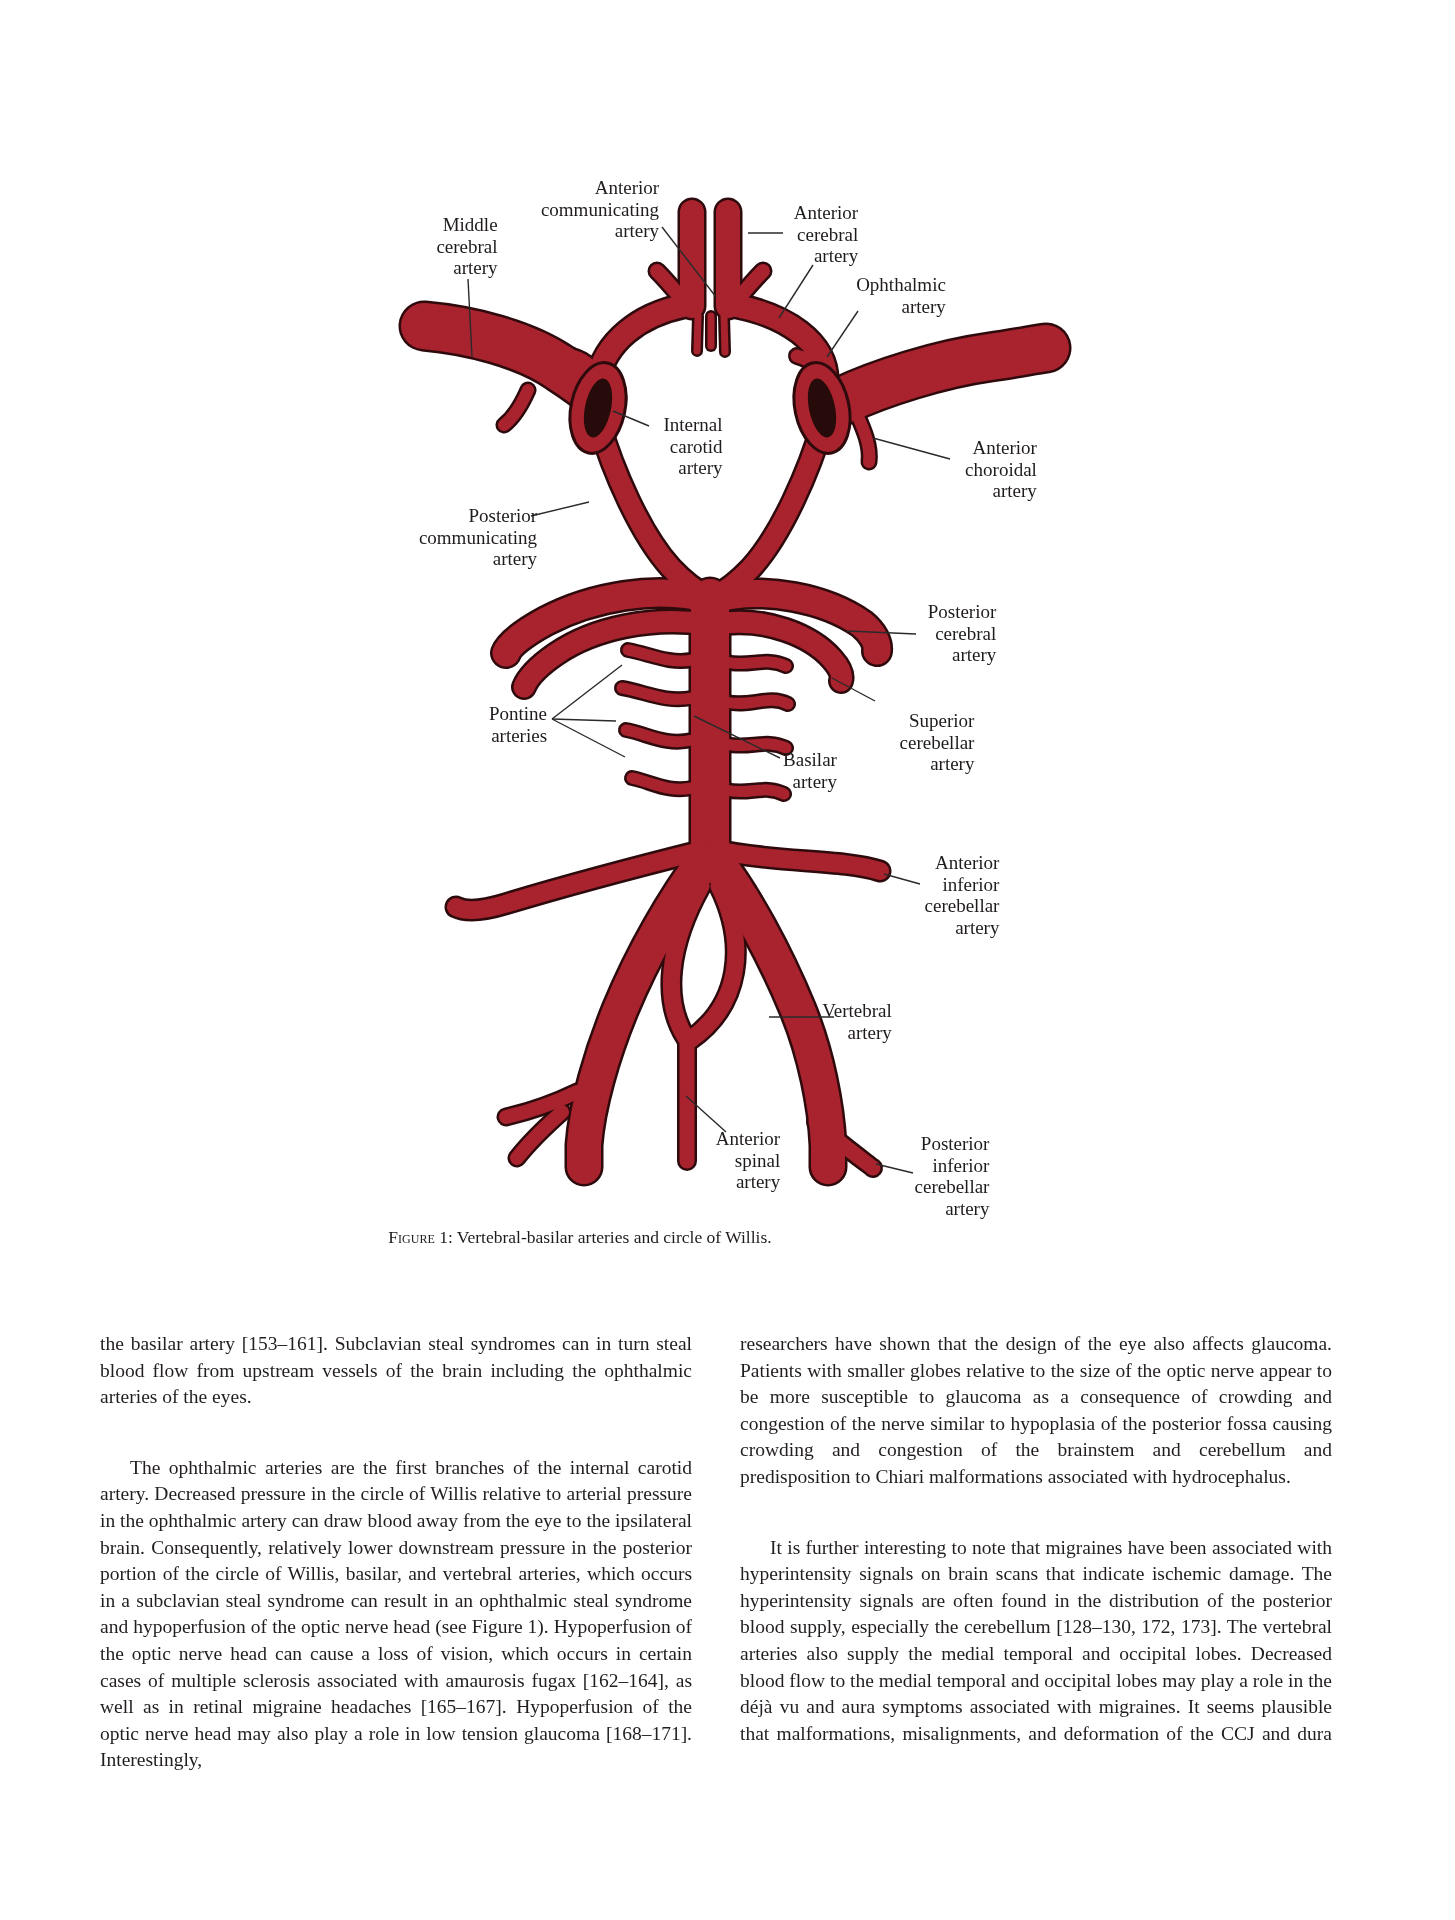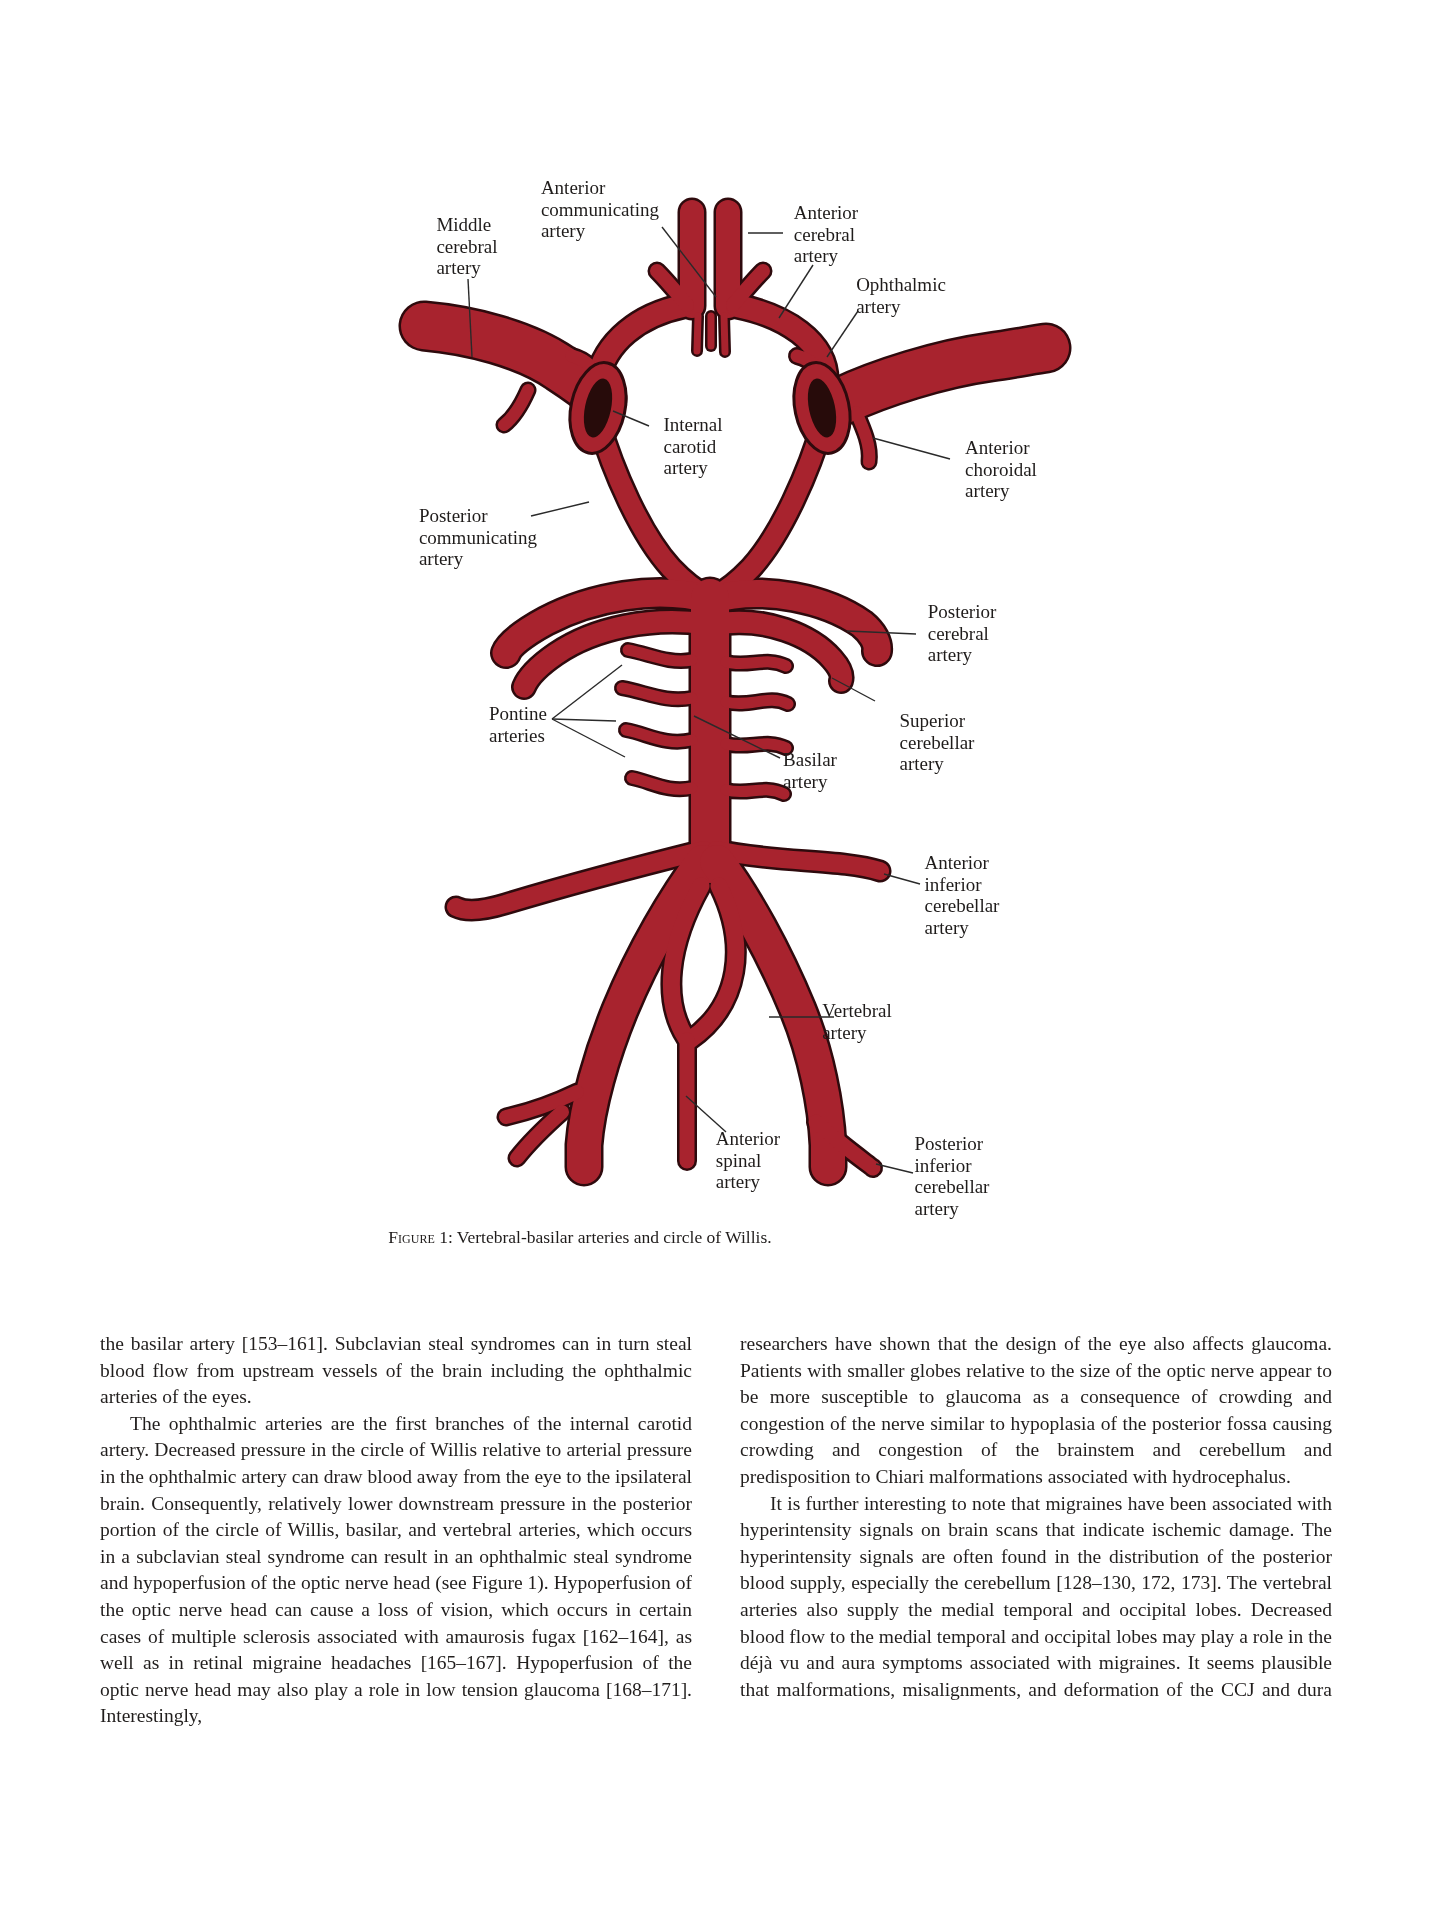--- a/index.html
+++ b/index.html
@@ -12,37 +12,37 @@
     overflow:hidden;
   }
   .running-head{
     position:absolute;top:86px;left:100px;width:1232px;
     font-size:18.5px;letter-spacing:0.2px;
     display:flex;justify-content:space-between;
   }
   .fig-svg{position:absolute;left:0;top:0;width:1455px;height:1920px;}
   .fig-label{
     position:absolute;transform:translateX(-50%);
-    font-size:19px;line-height:21.5px;text-align:left;
+    font-size:19px;line-height:21.5px;text-align:right;
     white-space:pre-line;color:#1f1c1b;
   }
   .caption{
     position:absolute;left:0;top:1227px;width:1160px;
     text-align:center;font-size:17.5px;color:#1f1c1b;
   }
   .caption .sc{font-variant:small-caps;}
   .col{
     position:absolute;top:1331px;width:592px;
     font-size:19.5px;line-height:26.6px;
     text-align:justify;color:#211e1d;
   }
   .col-left{left:100px;}
   .col-right{left:740px;}
   .para{margin:0;}
-  .para.indent{text-indent:30px;}
+  .para.indent{text-indent:30px;margin-top:44px;}
   .para.runs-on{text-align-last:justify;}
 </style>
 </head>
 <body>
 
 <div class="page">
 
 
   <svg class="fig-svg" viewBox="0 0 1455 1920">
 

